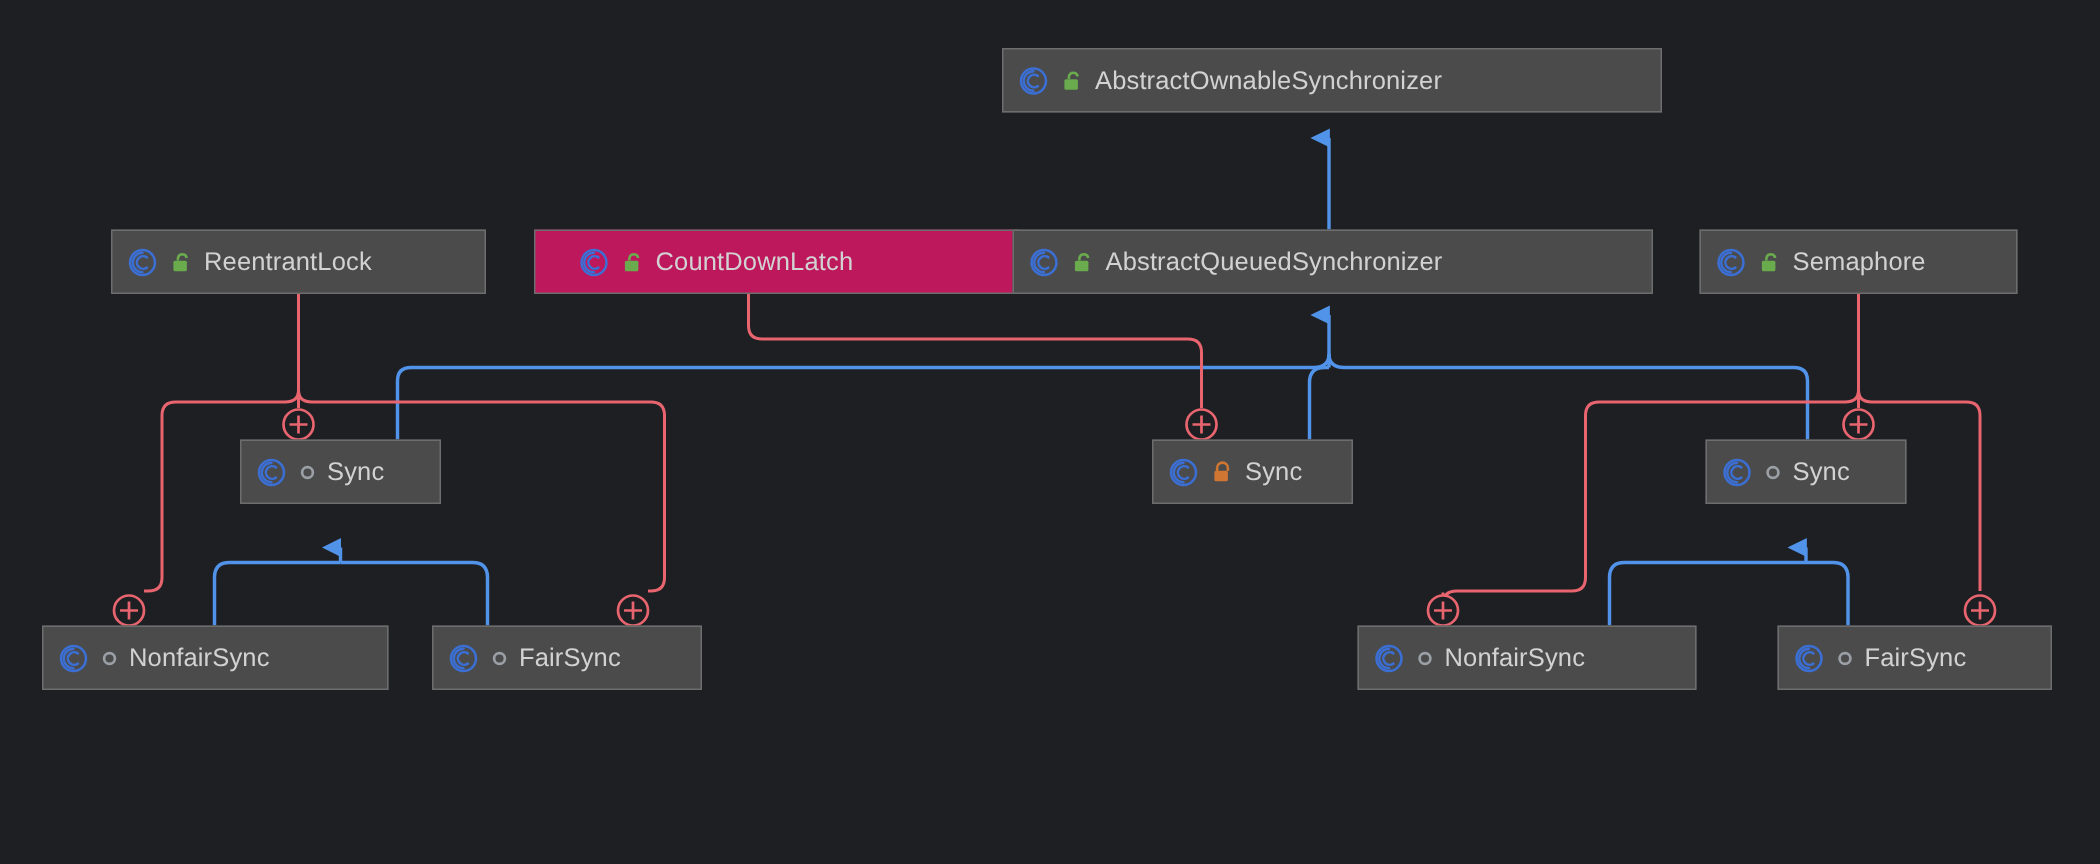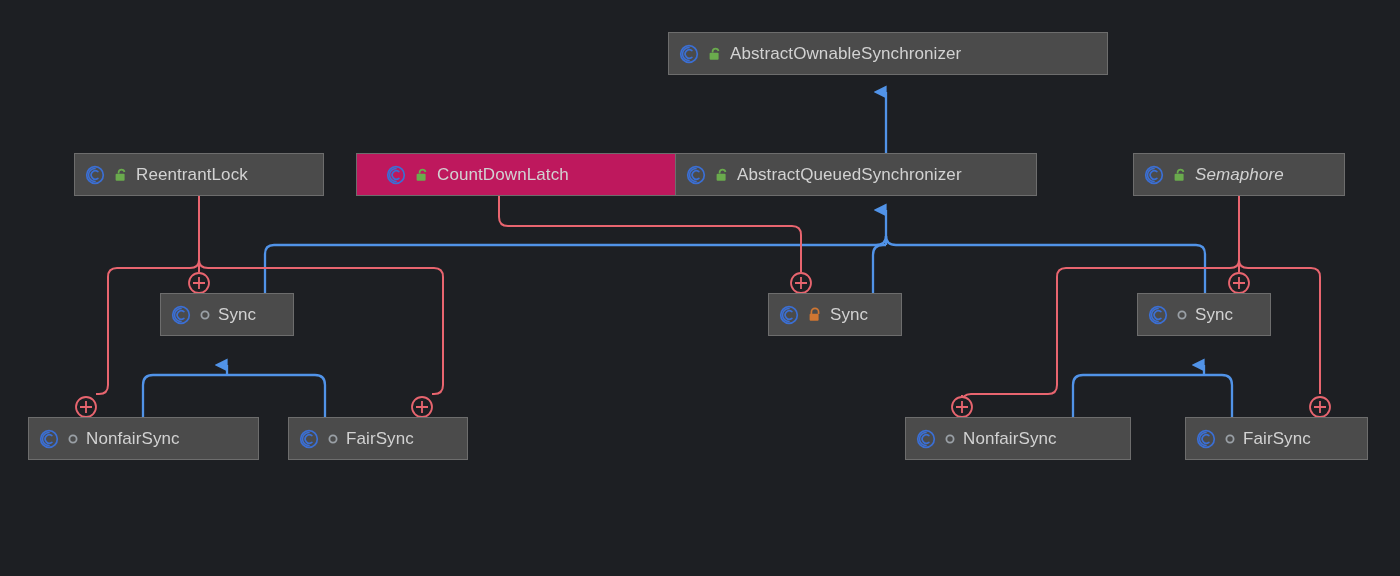--- a/index.html
+++ b/index.html
@@ -157,33 +157,33 @@
           <circle cx="11" cy="11" r="8.3" fill="none" stroke="#3b6fd4" stroke-width="1.7"></circle>
           <path d="M11 4.5 a6.5 6.5 0 0 0 0 13" fill="none" stroke="#3b6fd4" stroke-width="1.6" stroke-linecap="round"></path>
           <path d="M13.9 7.6 a4.2 4.2 0 1 0 0 6.8" fill="none" stroke="#3b6fd4" stroke-width="1.7" stroke-linecap="round"></path>
         </svg>
         <svg class="icon-vis" viewBox="0 0 16 16">
           <path d="M5.6 6.6 V5.0 a3.0 3.0 0 0 1 5.9 0" fill="none" stroke="#6aab4d" stroke-width="1.7"></path>
           <rect x="2.6" y="6.8" width="9.0" height="7.0" rx="1" fill="#6aab4d"></rect>
         </svg>
         <span class="node-label">CountDownLatch</span>
       </div>
-      <div class="node" style="left: 675px; top: 153px; width: 362px; background: rgb(75, 75, 75); border-color: rgb(109, 109, 109);">
+      <div class="node" style="left: 675px; top: 153px; width: 427px; background: rgb(75, 75, 75); border-color: rgb(109, 109, 109);">
         <svg class="icon-class" viewBox="0 0 22 22">
           <circle cx="11" cy="11" r="8.3" fill="none" stroke="#3b6fd4" stroke-width="1.7"></circle>
           <path d="M11 4.5 a6.5 6.5 0 0 0 0 13" fill="none" stroke="#3b6fd4" stroke-width="1.6" stroke-linecap="round"></path>
           <path d="M13.9 7.6 a4.2 4.2 0 1 0 0 6.8" fill="none" stroke="#3b6fd4" stroke-width="1.7" stroke-linecap="round"></path>
         </svg>
         <svg class="icon-vis" viewBox="0 0 16 16">
           <path d="M5.6 6.6 V5.0 a3.0 3.0 0 0 1 5.9 0" fill="none" stroke="#6aab4d" stroke-width="1.7"></path>
           <rect x="2.6" y="6.8" width="9.0" height="7.0" rx="1" fill="#6aab4d"></rect>
         </svg>
         <span class="node-label">AbstractQueuedSynchronizer</span>
       </div>
-      <div class="node" style="left: 1133px; top: 153px; width: 212px; background: rgb(75, 75, 75); border-color: rgb(109, 109, 109); font-style: italic;">
+      <div class="node" style="left: 1133px; top: 153px; width: 212px; background: rgb(75, 75, 75); border-color: rgb(109, 109, 109);">
         <svg class="icon-class" viewBox="0 0 22 22">
           <circle cx="11" cy="11" r="8.3" fill="none" stroke="#3b6fd4" stroke-width="1.7"></circle>
           <path d="M11 4.5 a6.5 6.5 0 0 0 0 13" fill="none" stroke="#3b6fd4" stroke-width="1.6" stroke-linecap="round"></path>
           <path d="M13.9 7.6 a4.2 4.2 0 1 0 0 6.8" fill="none" stroke="#3b6fd4" stroke-width="1.7" stroke-linecap="round"></path>
         </svg>
         <svg class="icon-vis" viewBox="0 0 16 16">
           <path d="M5.6 6.6 V5.0 a3.0 3.0 0 0 1 5.9 0" fill="none" stroke="#6aab4d" stroke-width="1.7"></path>
           <rect x="2.6" y="6.8" width="9.0" height="7.0" rx="1" fill="#6aab4d"></rect>
         </svg>
         <span class="node-label">Semaphore</span>

